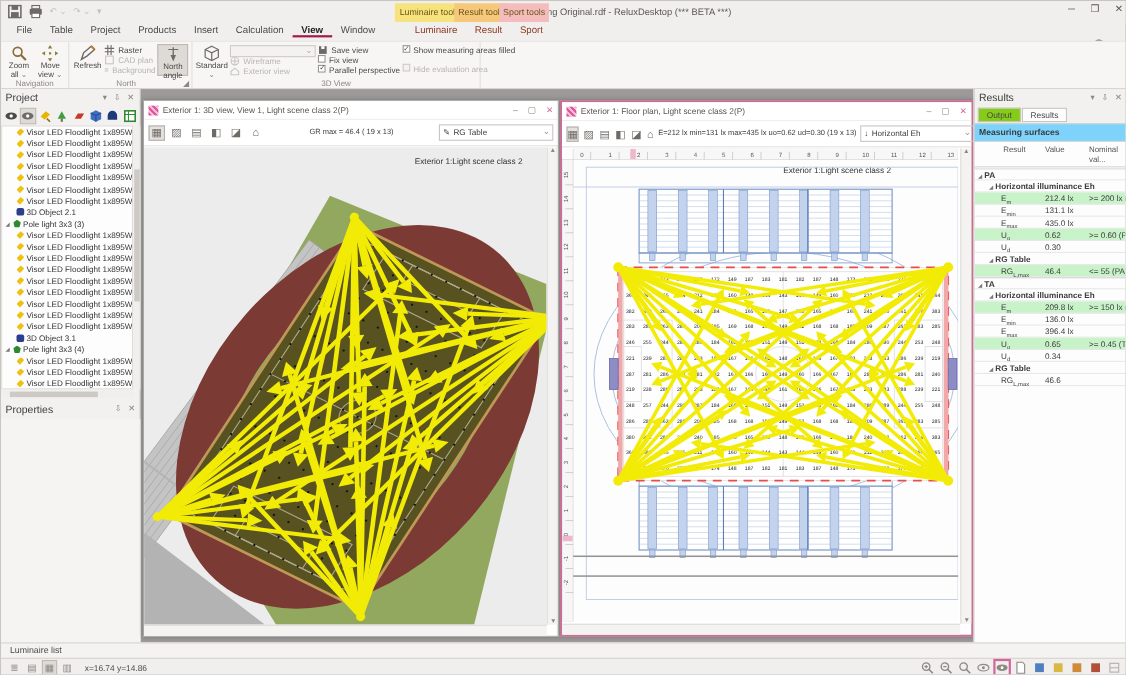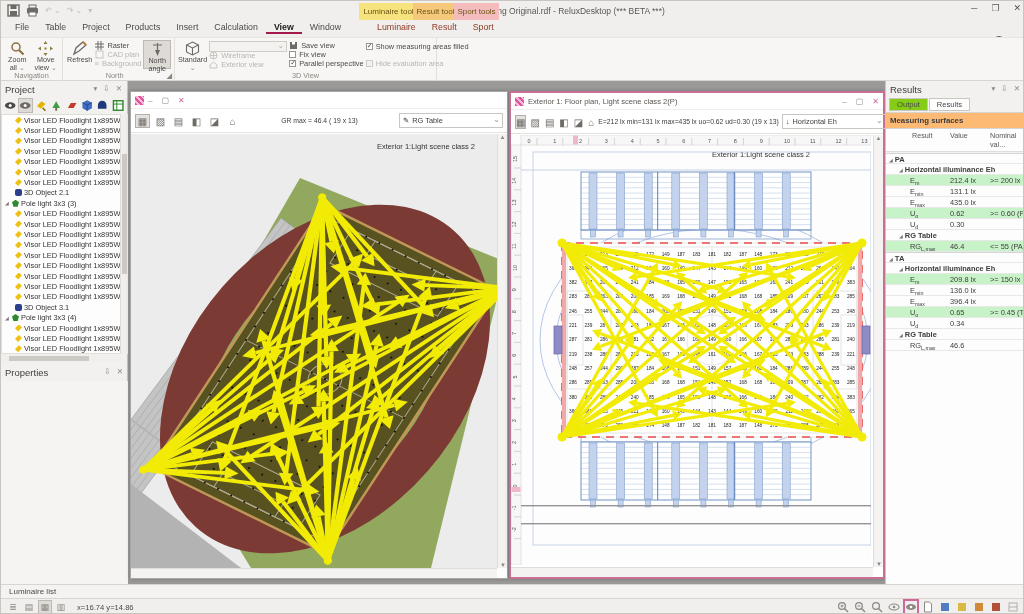--- a/index.html
+++ b/index.html
@@ -24,21 +24,21 @@
 .qhelp{width:12px;height:12px;border-radius:50%;background:#5f5b57;color:#fff;text-align:center;line-height:12px;font-size:8px;display:inline-block}
 
 #ribbon{position:absolute;left:0;top:36px;width:1024px;height:44px;background:#f7f6f4;border-bottom:1px solid #d8d4d0;border-top:1px solid #e7e4e0}
 .rgroup{position:absolute;top:0;height:43px;border-right:1px solid #e3dfdb}
 .rbody{display:flex;gap:2px;padding:2px 3px;height:33px}
 .glabel{position:absolute;bottom:1px;left:0;right:0;text-align:center;font-size:7.3px;color:#8c8882}
 .bigbtn{width:30px;display:flex;flex-direction:column;align-items:center;font-size:7.2px;line-height:1.15;text-align:center;color:#4a4a4a;cursor:default;padding-top:1px}
 .bigbtn.sel{background:#dedad6;border:1px solid #bdb9b4}
 .bigbtn svg{width:15px;height:15px;flex:none}
 .stack{display:flex;flex-direction:column;justify-content:space-between;padding:1px 0}
-.srow{display:flex;align-items:center;gap:3px;height:10px;font-size:7.4px;color:#4a4a4a;white-space:nowrap}
+.srow{display:flex;gap:3px;height:10px;font-size:7.4px;color:#4a4a4a;white-space:nowrap}
 .srow.dis{color:#b9b5b0}
 .srow svg{width:9px;height:9px}
 .cb{width:7px;height:7px;border:1px solid #9a968f;background:#fff;display:inline-block;position:relative;flex:none}
 .cb.on::after{content:"✓";position:absolute;left:0px;top:-2px;font-size:7px;color:#4a4a4a}
 .cb.dis{border-color:#cfcbc5;background:#f3f1ee}
 .rcombo{width:86px;height:11px;border:1px solid #cfcbc5;background:#f3f2f0;position:relative}
 .rcombo::after{content:"⌄";position:absolute;right:2px;top:-1px;color:#b3afa9;font-size:8px}
 .dd{color:#8c8882;font-size:7px}
 
 #leftcol{position:absolute;left:0;top:80px;width:127px;height:503px;background:#f2f1ef;border-right:1px solid #c9c6c2}
@@ -74,21 +74,21 @@
 .tdrop::after{content:"⌄";position:absolute;right:2px;top:1px;color:#9a968f;font-size:8px}
 .cwbody{position:absolute;left:0;right:10px;top:42px;bottom:10px;overflow:hidden;background:#ececec}
 .sbv{position:absolute;right:0;top:42px;bottom:10px;width:10px;background:#f4f3f1;border-left:1px solid #ddd;color:#8c8882;font-size:6px;text-align:center}
 .sbh{position:absolute;left:0;right:10px;bottom:0;height:10px;background:#f4f3f1;border-top:1px solid #ddd}
 .sbv span{display:block}
 
 #rescol{position:absolute;left:884px;top:80px;width:140px;height:503px;background:#f2f1ef;border-left:1px solid #c9c6c2}
 .ptabs{display:flex;gap:1px;padding:1px 3px}
 .ptab{border:1px solid #c9c6c2;padding:1px 7px;font-size:7.6px;background:#84cc16;color:#4a4a4a}
 .ptab.on{background:#fdfdfd}
-#meas{font-size:7.8px;font-weight:bold;padding:3px 4px;background:#fdba74;border:1px solid #d8d4d0;border-left:none;border-right:none}
+#meas{font-size:7.8px;font-weight:bold;padding:3px 4px;background:#7dd3fc;border:1px solid #d8d4d0;border-left:none;border-right:none}
 #res-head{display:grid;grid-template-columns:64px 40px 1fr;font-size:7.2px;color:#555;padding:2px 0;border-bottom:1px solid #ddd;background:#fdfdfd}
 #res-head span:first-child{padding-left:26px}
 #results-body{background:#fdfdfd;position:absolute;left:0;right:0;top:72px;bottom:0;overflow:hidden}
 .rrow{height:11px;line-height:11px;border-bottom:1px solid #e8e8e8;font-size:7.4px;white-space:nowrap}
 .rgrp{padding-left:3px;font-size:7.6px;border-top:1px solid #d5d5d5}
 .rsec{padding-left:13px}
 .rexp{color:#777;font-size:5px;margin-right:2px}
 .rdat{display:grid;grid-template-columns:64px 40px 1fr}
 .rdat .c1{padding-left:24px}
 .rdat sub{font-size:5.3px}
@@ -422,20 +422,21 @@
         <div class="thumb" style="top:1px;height:5px;left:8px;width:80px"></div>
       </div>
     <div class="ptitle" style="position:absolute;top:283px;width:127px"><span>Properties</span><span class="picons"><span>⇩</span> <span>✕</span></span></div>
     <div id="props-body" style="top:300px"></div>
   </div>
 
   <div id="mdi">
     <div class="cwin" id="win3d" style="left:2px;top:10px;width:378px;height:488px">
       <div class="cwtitle">
         <span class="cwicon"></span>
+        <span class="cwtext">Exterior 1: 3D view, View 1, Light scene class 2(P)</span>
         <span class="cwbtns">
             <span>–</span>
             <span>▢</span>
             <span class="x">✕</span>
           </span>
       </div>
       <div class="cwtools">
         <span class="tico sel">▦</span>
         <span class="tico">▨</span>
         <span class="tico">▤</span>

